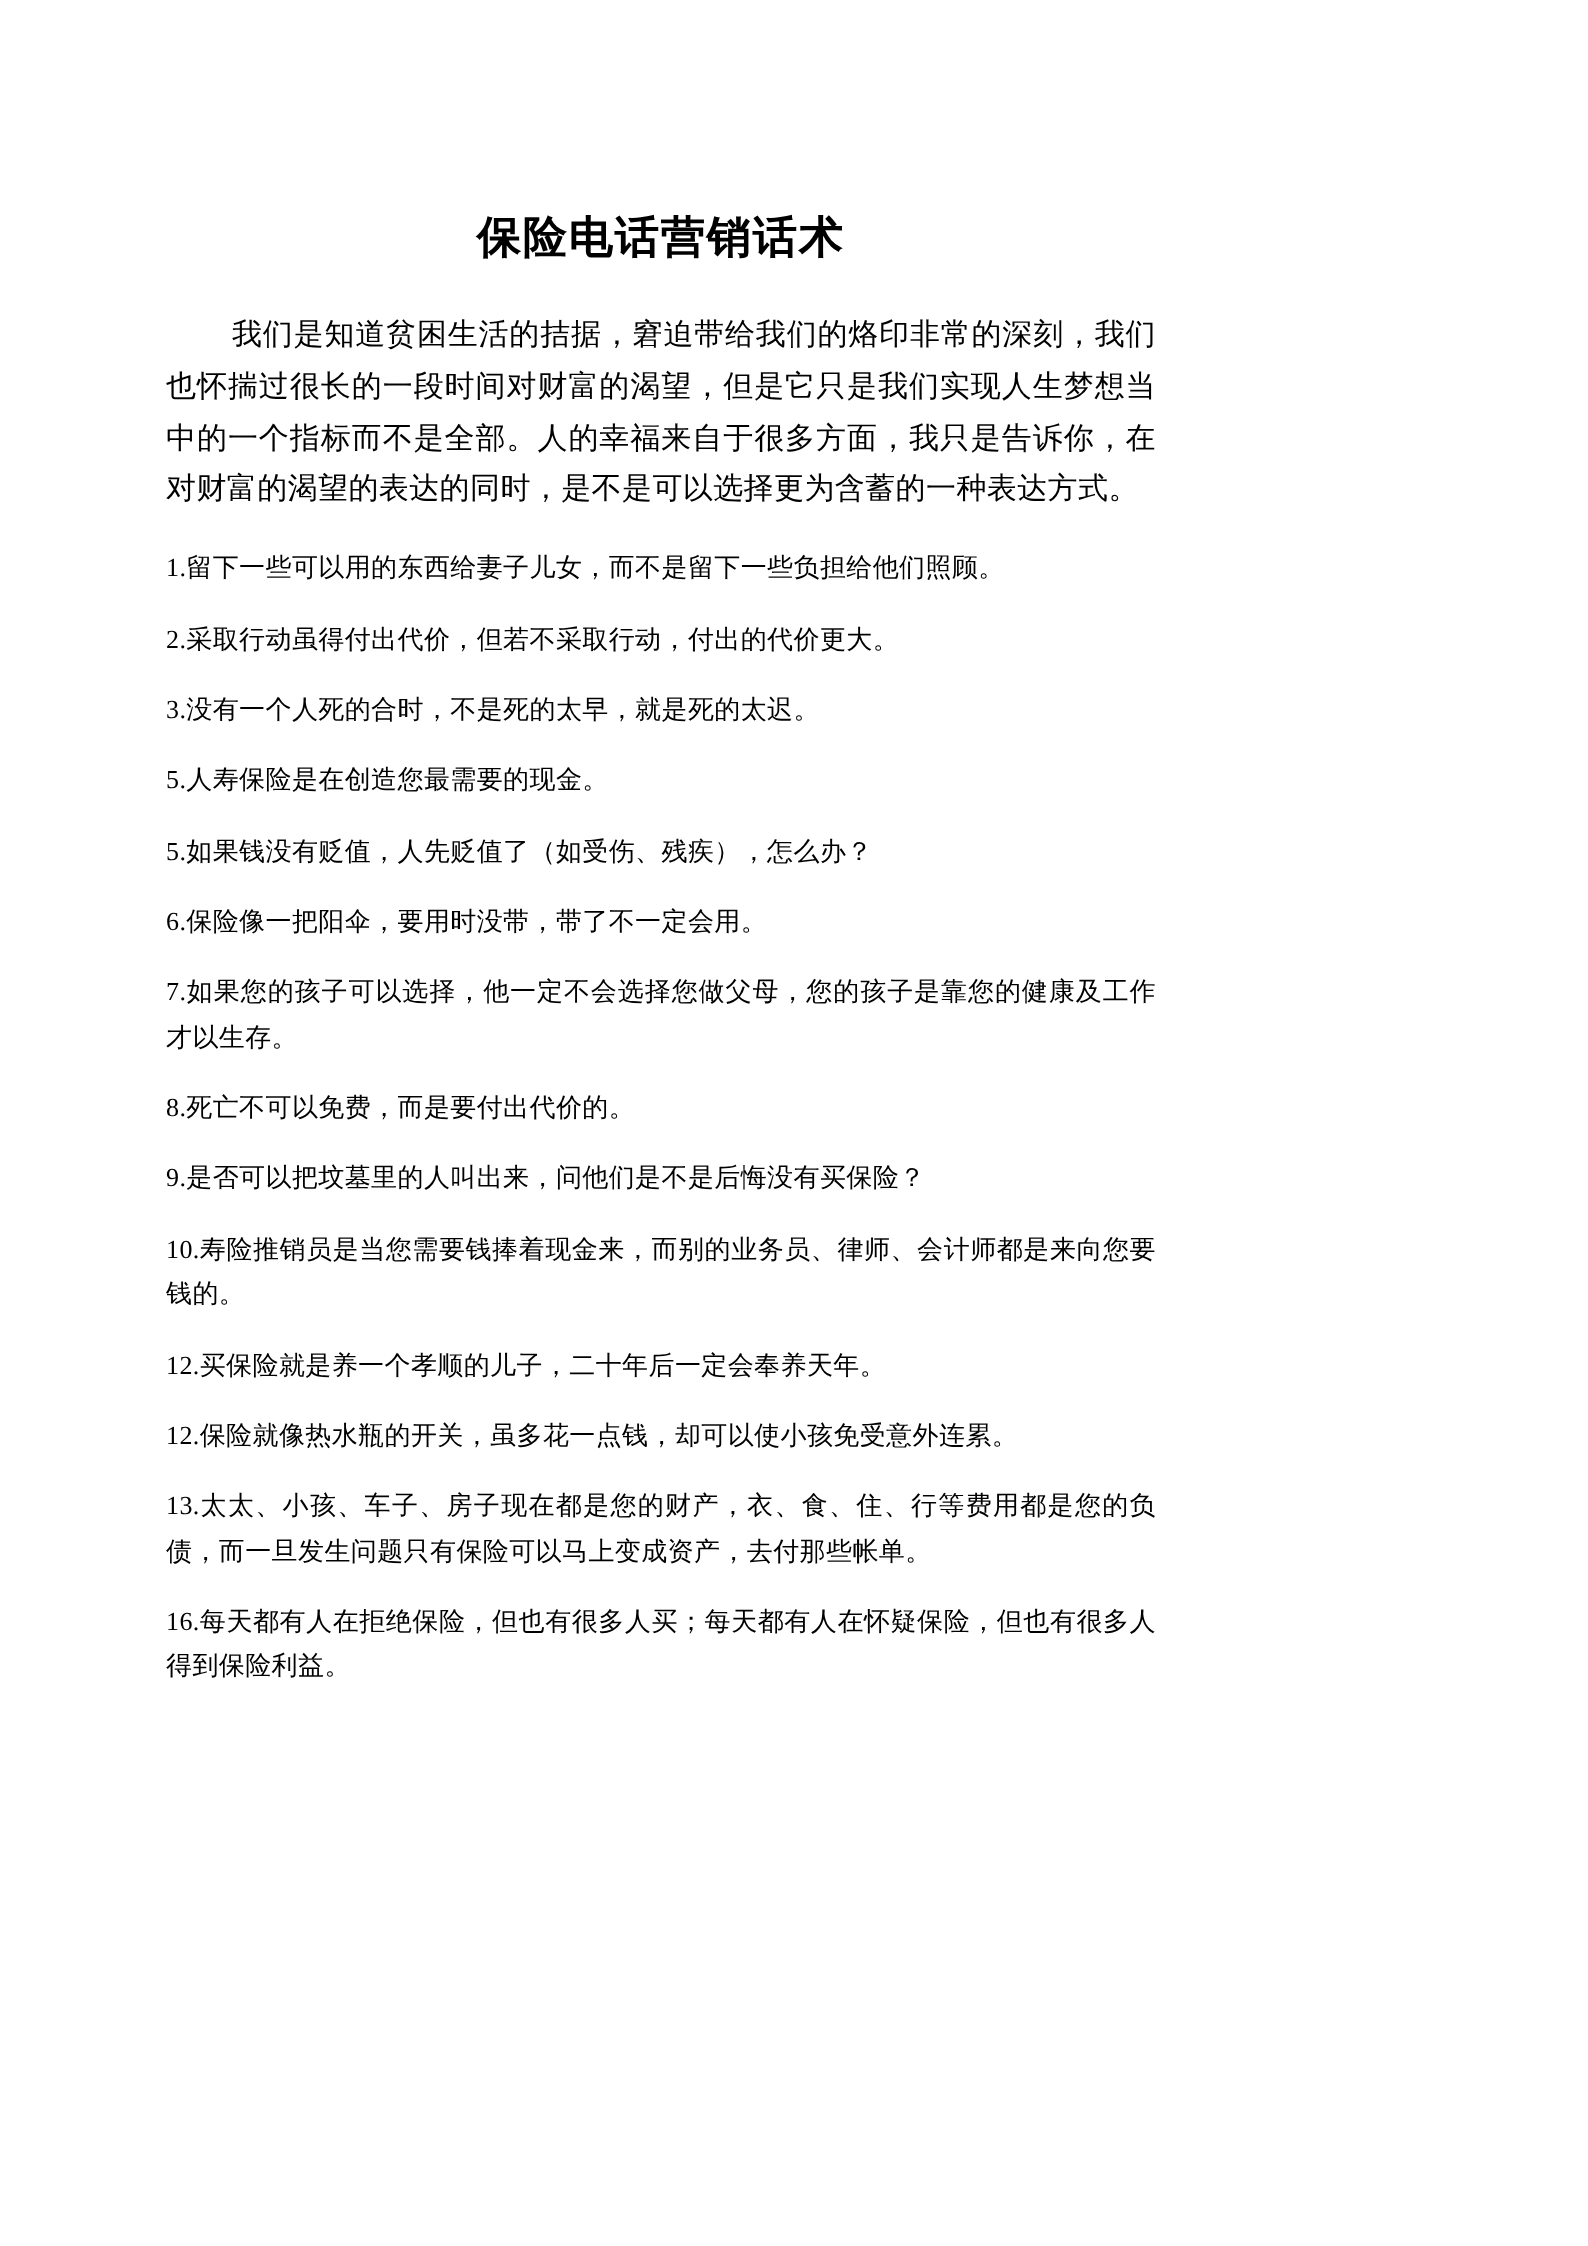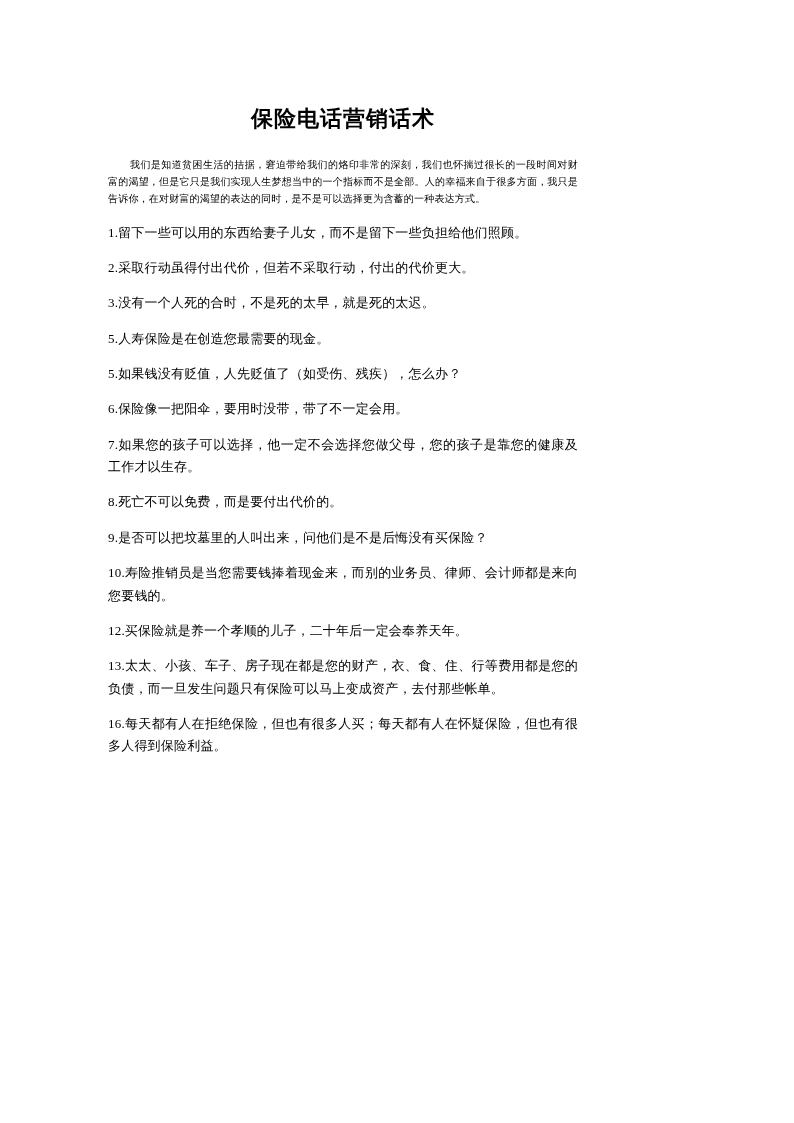--- a/index.html
+++ b/index.html
@@ -12,38 +12,39 @@
     height: 1123px;
     font-family: "Liberation Serif", "DejaVu Serif", serif;
     color: #000000;
     -webkit-font-smoothing: antialiased;
   }
   .page {
     position: relative;
     width: 686px;
     height: 1123px;
     box-sizing: border-box;
-    padding: 96px 108px 80px 108px;
+    padding: 96px 108px 80px 83px;
     background: #ffffff;
   }
   .doc-title {
     text-align: center;
     font-size: 22px;
     font-weight: bold;
     letter-spacing: 1px;
     margin: 8px 0 22px 0;
     font-family: "Liberation Sans", "DejaVu Sans", sans-serif;
   }
   .para {
-    font-size: 10px;
+    font-size: 15px;
     line-height: 1.72;
     text-align: justify;
     text-justify: inter-ideograph;
     margin: 0 0 12px 0;
     letter-spacing: 0.2px;
+    font-family: Liberation Mono, monospace;
   }
   .para.indent {
     text-indent: 2.2em;
     margin-bottom: 14px;
   }
   .item {
     font-size: 13px;
     line-height: 1.72;
     text-align: justify;
     text-justify: inter-ideograph;
@@ -65,17 +66,18 @@
     <p class="item">2.采取行动虽得付出代价，但若不采取行动，付出的代价更大。</p>
     <p class="item">3.没有一个人死的合时，不是死的太早，就是死的太迟。</p>
     <p class="item">5.人寿保险是在创造您最需要的现金。</p>
     <p class="item">5.如果钱没有贬值，人先贬值了（如受伤、残疾），怎么办？</p>
     <p class="item">6.保险像一把阳伞，要用时没带，带了不一定会用。</p>
     <p class="item">7.如果您的孩子可以选择，他一定不会选择您做父母，您的孩子是靠您的健康及工作才以生存。</p>
     <p class="item">8.死亡不可以免费，而是要付出代价的。</p>
     <p class="item">9.是否可以把坟墓里的人叫出来，问他们是不是后悔没有买保险？</p>
     <p class="item">10.寿险推销员是当您需要钱捧着现金来，而别的业务员、律师、会计师都是来向您要钱的。</p>
     <p class="item">12.买保险就是养一个孝顺的儿子，二十年后一定会奉养天年。</p>
+    <p class="item">12.保险就像热水瓶的开关，虽多花一点钱，却可以使小孩免受意外连累。</p>
     <p class="item">13.太太、小孩、车子、房子现在都是您的财产，衣、食、住、行等费用都是您的负债，而一旦发生问题只有保险可以马上变成资产，去付那些帐单。</p>
     <p class="item">16.每天都有人在拒绝保险，但也有很多人买；每天都有人在怀疑保险，但也有很多人得到保险利益。</p>
   </div>
 
 </div>
 
 </body></html>

